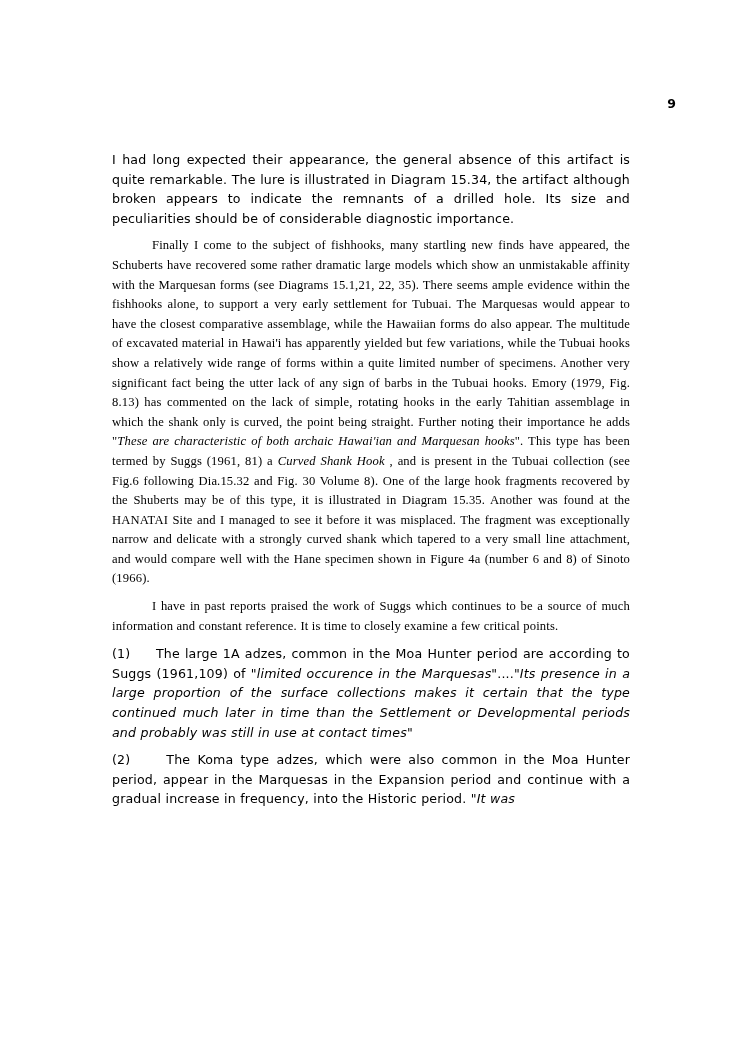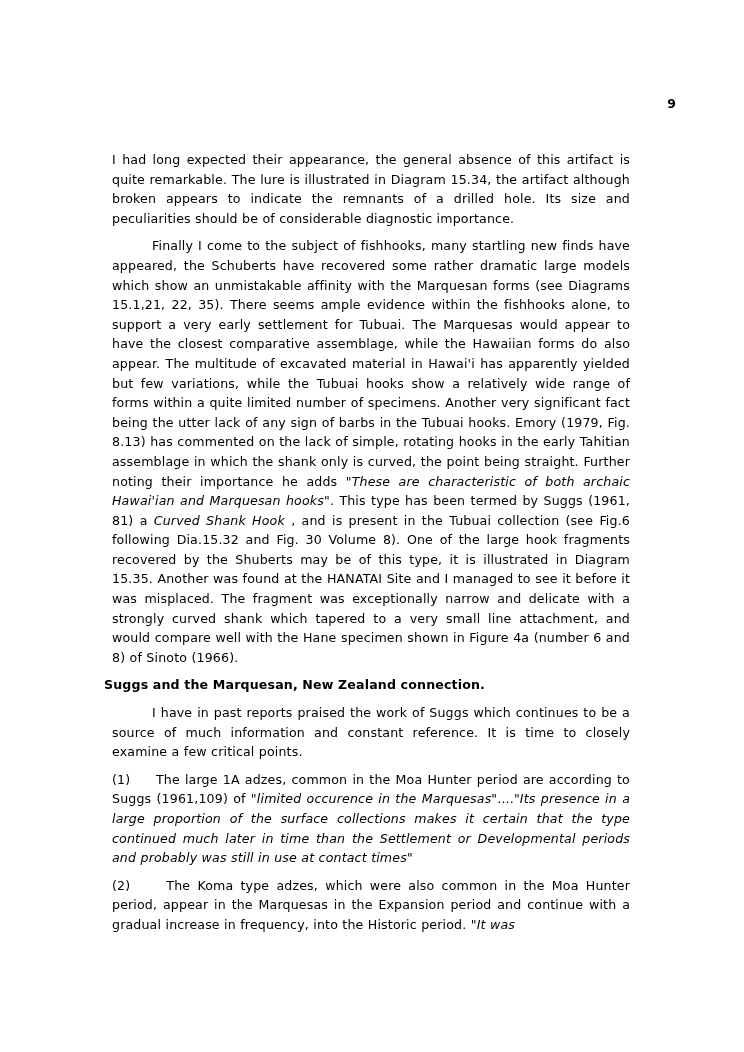--- a/index.html
+++ b/index.html
@@ -39,20 +39,21 @@
   p {
     margin: 8px;
     font-size: 12.6px;
     line-height: 19.6px;
     text-align: justify;
     letter-spacing: 0.15px;
     word-spacing: 0.2px;
   }
   p.indent {
     text-indent: 40px;
+    font-family: Liberation Serif, serif;
   }
   .heading {
     margin: 0;
     font-size: 12.6px;
     line-height: 19.6px;
     font-weight: bold;
     text-align: left;
     letter-spacing: 0.15px;
   }
   .ital {
@@ -65,21 +66,20 @@
 <div class="page">
 
   <div class="page-number">9</div>
 
   <div class="content">
 
     <p><span>I had long expected their appearance, the general absence of this artifact is quite remarkable. The lure is illustrated in Diagram 15.34, the artifact although broken appears to indicate the remnants of a drilled hole.  Its size and peculiarities should be of considerable diagnostic importance.</span></p>
 
     <p class="indent"><span>Finally I come to the subject of fishhooks, many startling new finds have appeared, the Schuberts have recovered some rather dramatic large models which show an unmistakable affinity with the Marquesan forms (see Diagrams 15.1,21, 22, 35).  There seems ample evidence within the fishhooks alone, to support a very early settlement for Tubuai.  The Marquesas would appear to have the closest comparative assemblage, while the Hawaiian forms do also appear.  The multitude of excavated material in Hawai'i has apparently yielded but few variations, while the Tubuai hooks show a relatively wide range of forms within a quite limited number of specimens.  Another very significant fact being the utter lack of any sign of barbs in the Tubuai hooks.  Emory (1979, Fig. 8.13) has commented on the lack of simple, rotating hooks in the early Tahitian assemblage in which the shank only is curved, the point being straight. Further noting their importance he adds "</span><span class="ital">These are characteristic of both archaic Hawai'ian and Marquesan hooks</span><span>".  This type has been termed by Suggs (1961, 81) a </span><span class="ital">Curved Shank Hook</span><span> , and is present in the Tubuai collection (see Fig.6 following Dia.15.32 and Fig. 30 Volume 8).  One of the large hook fragments recovered by the Shuberts may be of this type, it is illustrated in Diagram 15.35.  Another was found at the HANATAI Site and I managed to see it before it was misplaced.   The fragment was exceptionally narrow and delicate with a strongly curved shank which tapered to a very small line attachment, and would compare well with the Hane specimen shown in Figure 4a (number 6 and 8) of Sinoto (1966).</span></p>
 
-    <div class="heading">Suggs and the Marquesan, New Zealand connection.</div>
 
     <p class="indent"><span>I have in past reports praised the work of Suggs which continues to be a source of much information and constant reference.  It is time to closely examine a few critical points.</span></p>
 
     <p><span>(1)</span><span>&nbsp;&nbsp;&nbsp;&nbsp;&nbsp;</span><span>The large 1A adzes, common in the Moa Hunter period are according to Suggs (1961,109) of "</span><span class="ital">limited occurence in the Marquesas</span><span>"...."</span><span class="ital">Its presence in a large proportion of the surface collections makes it certain that the type continued much later in time than the Settlement or Developmental periods and probably was still in use at contact times</span><span>"</span></p>
 
     <p><span>(2)</span><span>&nbsp;&nbsp;&nbsp;&nbsp;&nbsp;</span><span>The Koma type adzes, which were also common in the Moa Hunter period, appear in the Marquesas in the Expansion period and continue with a gradual  increase  in  frequency,  into  the  Historic  period.  "</span><span class="ital">It was</span></p>
 
   </div>
 </div>
 

